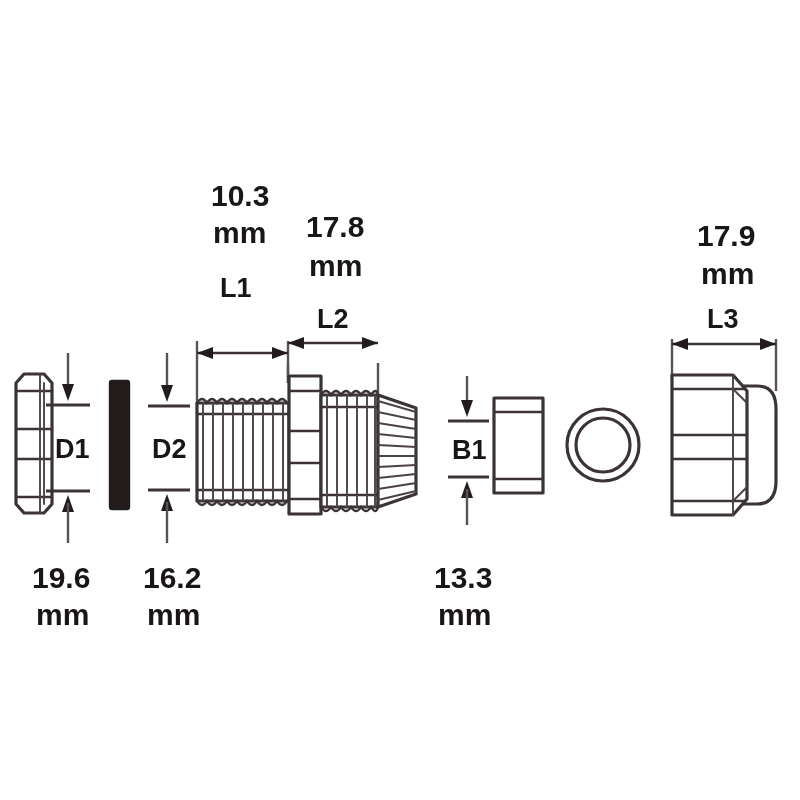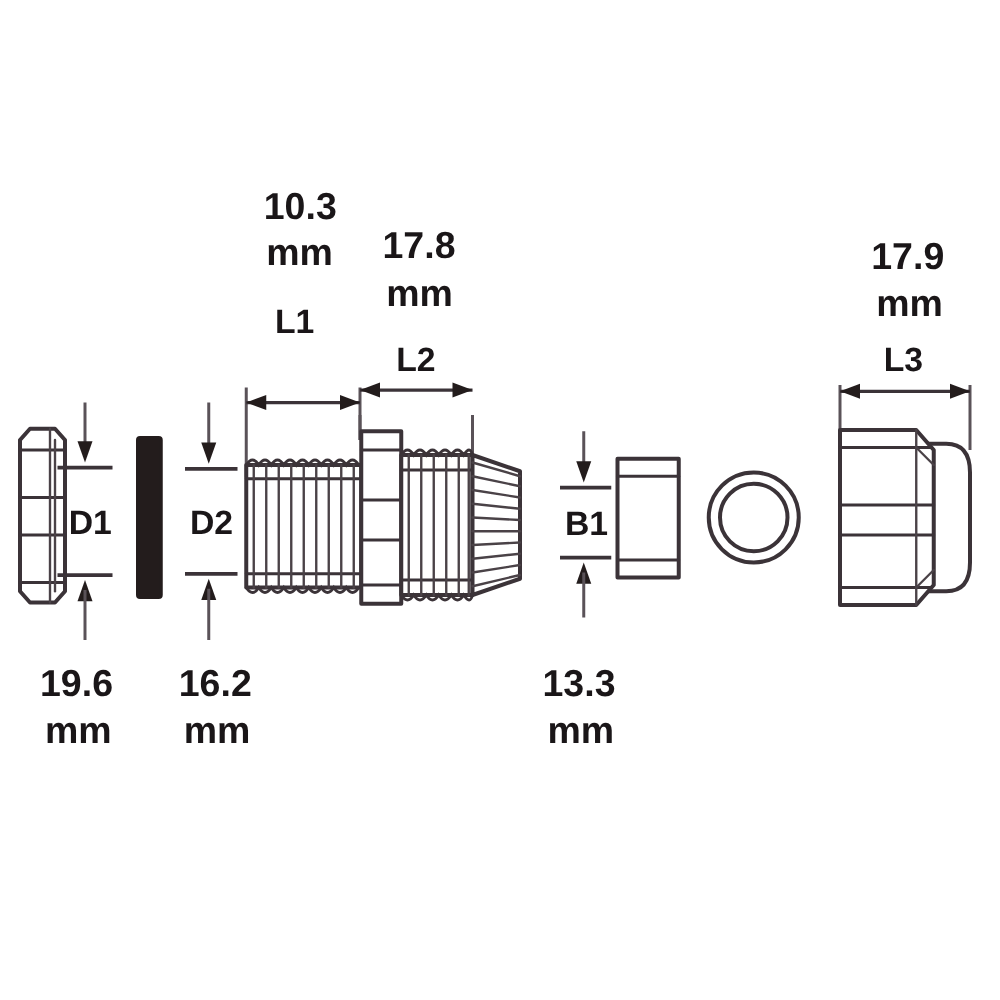--- a/index.html
+++ b/index.html
@@ -12,20 +12,21 @@
     width: 800px;
     height: 800px;
     overflow: hidden;
     font-family: "Liberation Sans", sans-serif;
   }
   #drawing-root {
     position: relative;
     width: 800px;
     height: 672px;
     background: #c2410c;
+    margin-top: 31px;
   }
   svg#drawing-canvas {
     display: block;
     width: 800px;
     height: 800px;
   }
   .dim-text {
     font-family: "Liberation Sans", sans-serif;
     font-weight: bold;
     fill: #1a1618;

